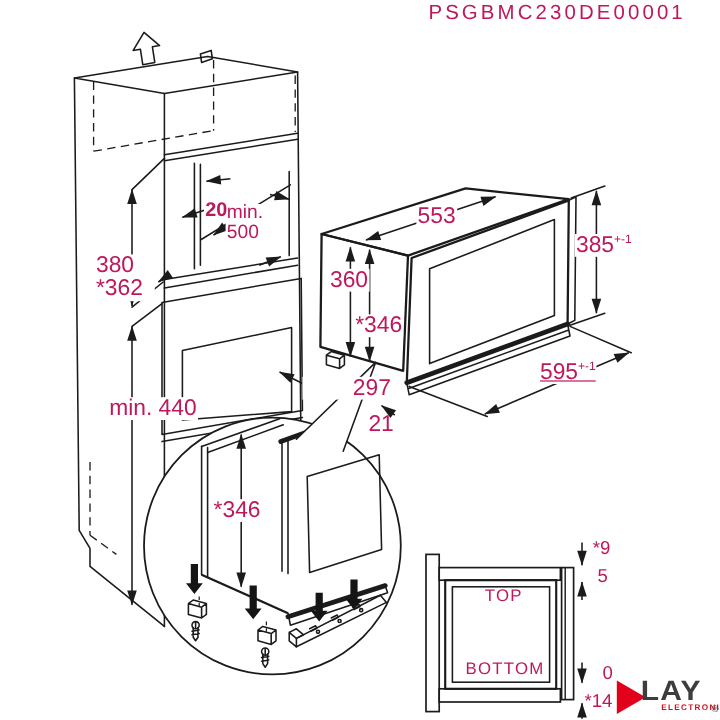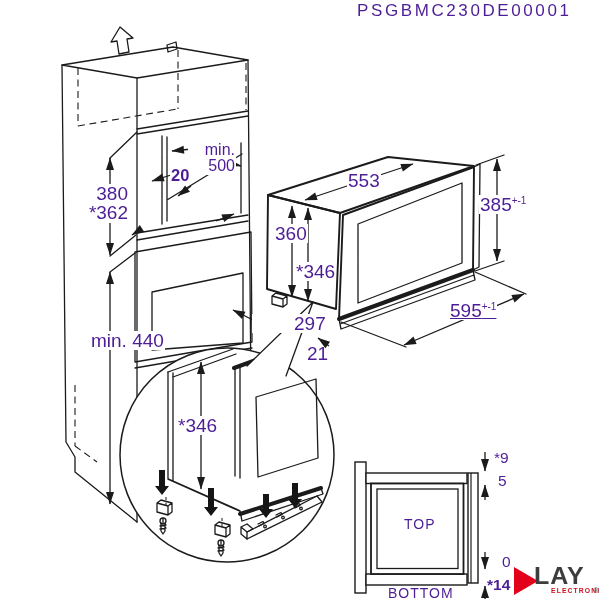--- a/index.html
+++ b/index.html
@@ -7,23 +7,23 @@
          font-family:"Liberation Sans",sans-serif;}
   svg{position:absolute;left:0;top:0;}
   .s  {stroke:#1b1b1b;stroke-width:1.3;fill:none;stroke-linecap:round;stroke-linejoin:round;}
   .s2 {stroke:#1b1b1b;stroke-width:1.9;fill:none;stroke-linejoin:round;}
   .thick{stroke:#1b1b1b;stroke-width:4;fill:none;stroke-linecap:round;}
   .dash{stroke:#1b1b1b;stroke-width:1.1;fill:none;stroke-dasharray:7 4.5;}
   .dash2{stroke:#1b1b1b;stroke-width:1;fill:none;stroke-dasharray:3 2.5;}
   .dim{stroke:#1b1b1b;stroke-width:1.3;fill:none;}
   .wht{fill:#fff;}
   .blk{fill:#151515;stroke:none;}
-  .lbl{position:absolute;color:#4c1d95;background:#fff;line-height:1.02;
+  .lbl{position:absolute;color:#be185d;background:#fff;line-height:1.02;
        white-space:nowrap;padding:0 1px;}
-  .ctr{text-align:right;}
+  .ctr{text-align:left;margin-top:28px;}
   .dimtxt{font-size:19px;}
   .sup{font-size:10px;vertical-align:super;letter-spacing:0;}
   #title{background:transparent;font-size:17px;letter-spacing:2.6px;}
   .sect{font-size:15.5px;}
   .boxlbl{font-size:14px;letter-spacing:1px;background:transparent;}
   #logo{position:absolute;left:512px;top:561px;width:88px;height:38px;background:transparent;}
   #logo .brand{position:absolute;left:22px;top:2px;font-size:25px;font-weight:700;
        color:#3d3d3d;letter-spacing:1px;transform:scaleY(.93);transform-origin:top left;}
   #logo .sub{position:absolute;left:39px;top:26px;font-size:6.8px;font-weight:700;
        color:#cf1020;letter-spacing:1.1px;}
@@ -168,26 +168,26 @@
 <div class="lbl dimtxt" style="left:347px;top:171px;">553</div>
 <div class="lbl dimtxt" style="left:274px;top:224px;">360</div>
 <div class="lbl dimtxt" style="left:295px;top:262px;">*346</div>
 <div class="lbl dimtxt" style="left:479px;top:195px;text-align:right;"><span>385</span><span class="sup">+-1</span></div>
 <div class="lbl dimtxt" style="left:449px;top:301px;text-decoration:underline;"><span>595</span><span class="sup">+-1</span></div>
 <div class="lbl dimtxt" style="left:252px;top:314px;padding-left:42px;">297</div>
 <div class="lbl dimtxt" style="left:306px;top:344px;background:transparent;">21</div>
 
 <div class="lbl dimtxt" style="left:177px;top:416px;">*346</div>
 
-<div class="lbl boxlbl" style="left:403px;top:517px;">TOP</div>
-<div class="lbl boxlbl" style="left:387px;top:550px;margin-top:36px;">BOTTOM</div>
+<div class="lbl boxlbl" style="left:403px;top:489px;">TOP</div>
+<div class="lbl boxlbl" style="left:387px;top:550px;">BOTTOM</div>
 <div class="lbl sect" style="left:493px;top:450px;background:transparent;">*9</div>
 <div class="lbl sect" style="left:497px;top:473px;background:transparent;">5</div>
 <div class="lbl sect" style="left:501px;top:554px;background:transparent;">0</div>
-<div class="lbl sect" style="left:486px;top:577px;background:transparent;font-weight:bold;">*14</div>
+<div class="lbl sect" style="left:486px;top:577px;background:transparent;">*14</div>
 
 <div id="logo">
   <span class="brand">LAY</span>
   <span class="sub">ELECTRONICS</span>
   <span class="reg">®</span>
 </div>
 
 </div>
 
 </body></html>

